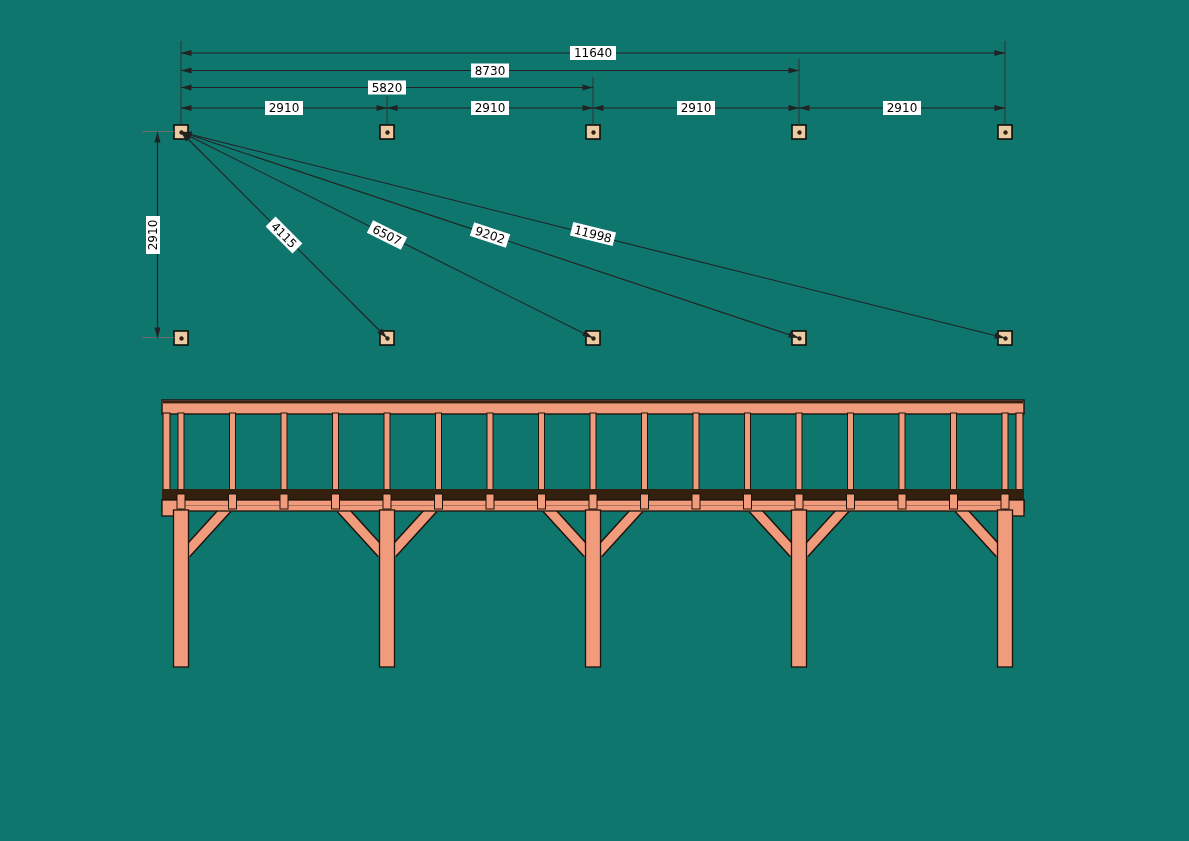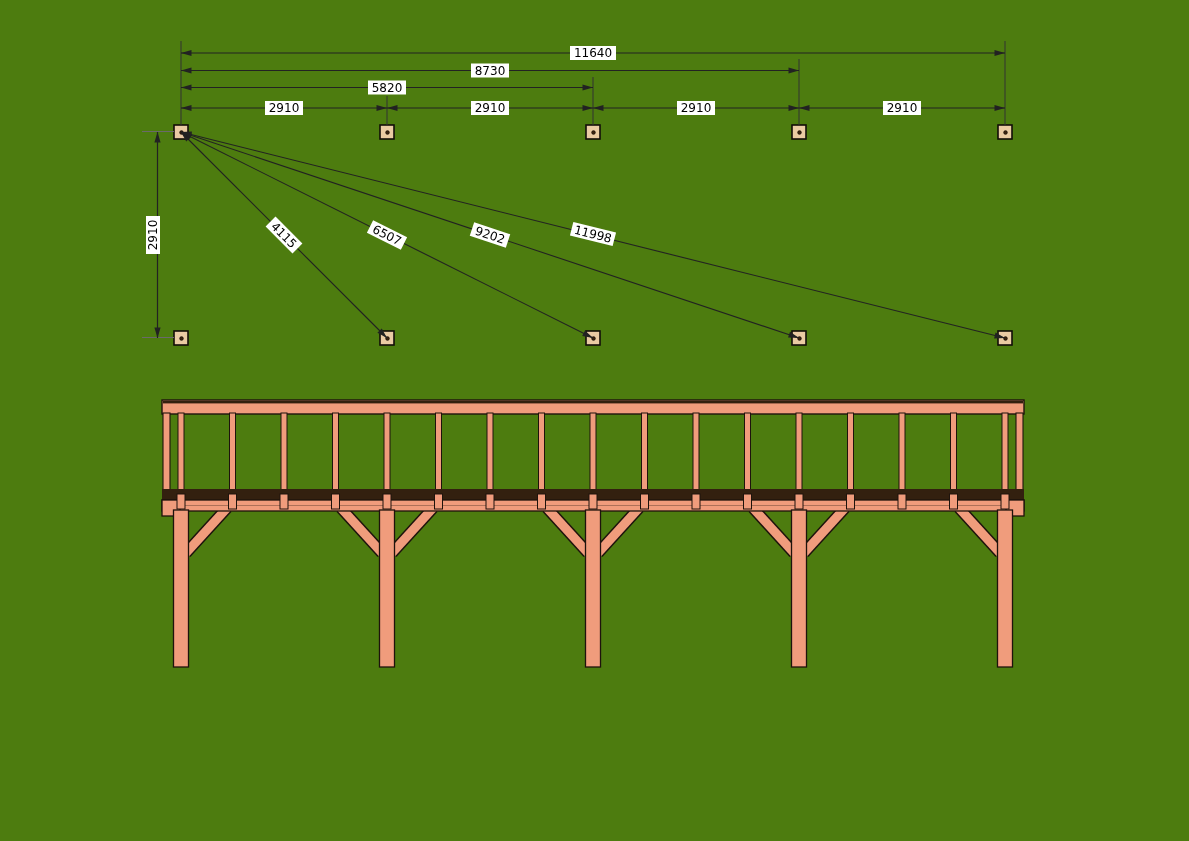--- a/index.html
+++ b/index.html
@@ -1,16 +1,16 @@
 <!DOCTYPE html>
 <html><head>
 <meta charset="utf-8">
 <style>
   html,body{margin:0;padding:0;background:#ffffff;}
-  #canvas{position:relative;width:1189px;height:841px;background:#4d7c0f;overflow:hidden;
+  #canvas{position:relative;width:1189px;height:841px;background:#0f766e;overflow:hidden;
           font-family:"DejaVu Sans","Liberation Sans",sans-serif;}
   svg text{font-family:"DejaVu Sans","Liberation Sans",sans-serif;font-size:12px;fill:#000;}
 </style>
 </head>
 <body>
 
 <div id="canvas">
 <svg width="1189" height="841" viewBox="0 0 1189 841">
   <defs>
     <marker id="dim-arrow" markerUnits="userSpaceOnUse" markerWidth="13" markerHeight="9" refX="11.5" refY="4" orient="auto-start-reverse">

